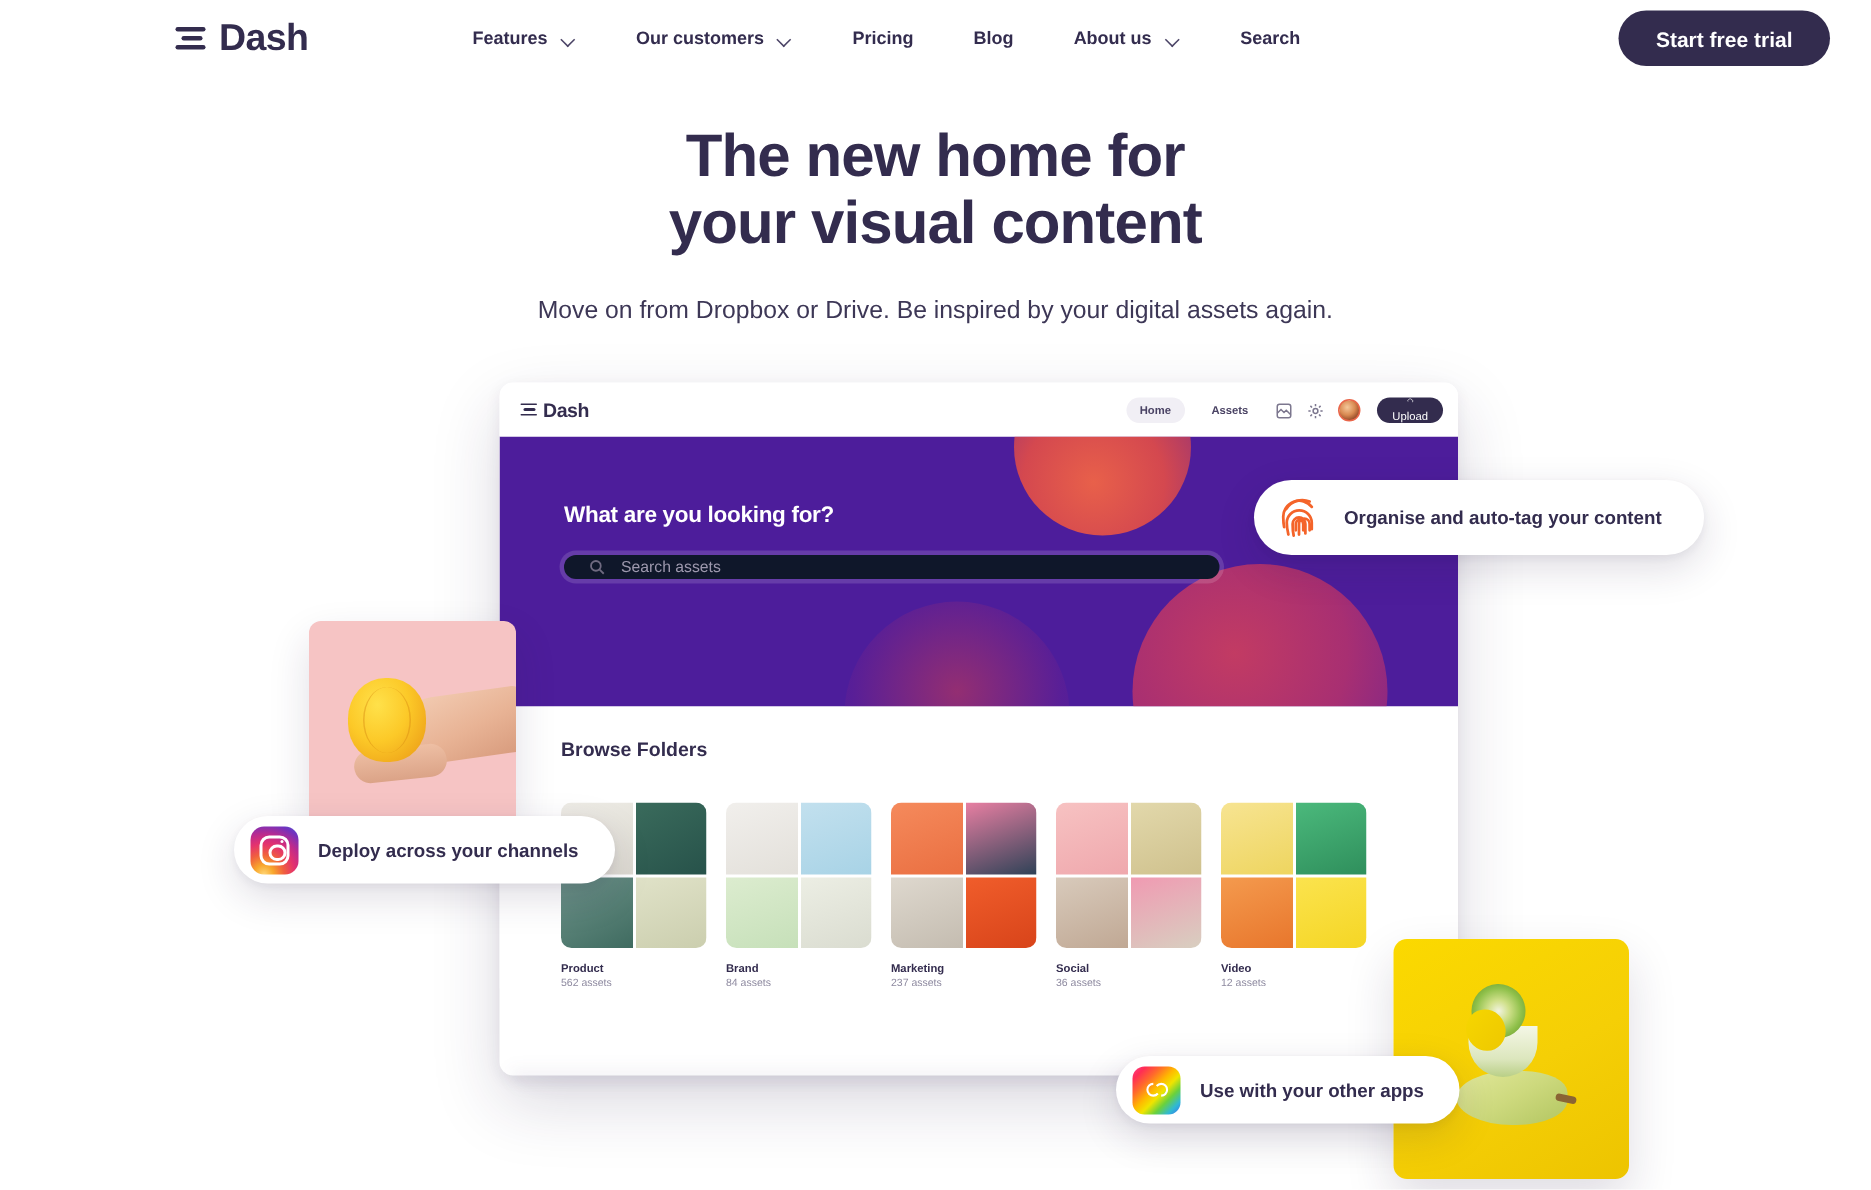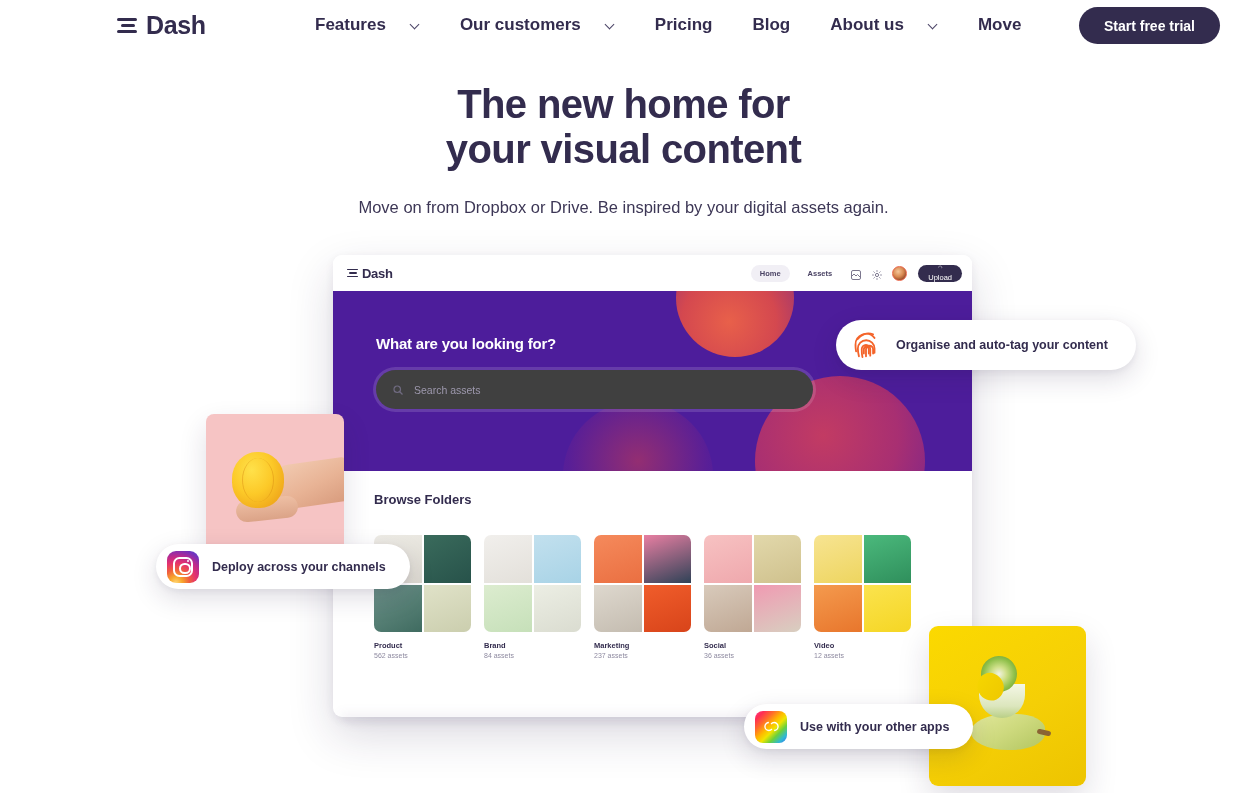--- a/index.html
+++ b/index.html
@@ -29,22 +29,22 @@
   .brand-mark i:nth-child(1) { top: 1px;  width: 20px; }
   .brand-mark i:nth-child(2) { top: 7px;  width: 14px; left: 4px; }
   .brand-mark i:nth-child(3) { top: 13px; width: 20px; }
   .brand-name { font-size: 25px; font-weight: 700; letter-spacing: -0.4px; color: #332c4e; }
 
   .navlinks {
     position: absolute; left: 295px; top: 0; height: 50px;
     display: flex; align-items: center; gap: 0px;
   }
   .navitem {
-    display: flex; align-items: center; gap: 25px;
-    font-size: 17px; font-weight: 700; color: #332c4e;
+    display: flex; align-items: flex-end; gap: 10px;
+    font-size: 12px; font-weight: 700; color: #332c4e;
     padding: 0 20px; cursor: pointer; white-space: nowrap;
   }
   .chev {
     width: 9px; height: 9px; position: relative; display: inline-block;
   }
   .chev::before {
     content: ""; position: absolute; left: 0px; top: 0px;
     width: 6px; height: 6px;
     border-right: 1.6px solid #4b4466; border-bottom: 1.6px solid #4b4466;
     transform: rotate(45deg);
@@ -117,21 +117,21 @@
     width: 170px; height: 170px; left: 422px; top: 85px;
     background: radial-gradient(circle at 40% 35%, #c23b63 0%, #a82f72 50%, #6d2293 100%);
   }
   .blob3 {
     width: 150px; height: 150px; left: 230px; top: 110px;
     background: radial-gradient(circle at 50% 40%, rgba(205,60,80,0.55) 0%, rgba(120,35,140,0.25) 60%, rgba(77,29,155,0) 100%);
   }
   .mock-hero-inner { position: relative; z-index: 2; padding: 44px 0 0 43px; }
   .mock-hero-title { font-size: 15px; font-weight: 700; color: #fff; letter-spacing: -0.2px; }
   .mock-search {
-    margin-top: 18px; width: 437px; height: 39px; background: #404040;
+    margin-top: 18px; width: 437px; height: 16px; background: #0f172a;
     border-radius: 999px; display: flex; align-items: center; gap: 10px;
     padding: 0 16px; box-shadow: 0 0 0 3px rgba(255,255,255,0.14);
   }
   .mock-search-ph { font-size: 10.5px; color: #9d98ad; }
 
   .mock-body { padding: 21px 40px 0 41px; background: #fff; position: relative; z-index: 2; }
   .browse-title { font-size: 13px; font-weight: 700; color: #332c4e; }
   .folders { display: flex; gap: 13px; margin-top: 28px; }
   .folder { width: 97px; cursor: pointer; }
   .folder-grid {
@@ -280,21 +280,21 @@
         <span>Pricing</span>
       </div>
       <div class="navitem">
         <span>Blog</span>
       </div>
       <div class="navitem">
         <span>About us</span>
         <span class="chev"></span>
       </div>
       <div class="navitem">
-        <span>Move</span>
+        <span>Search</span>
       </div>
     </div>
 
     <div class="nav-cta">
       <div class="btn btn-primary">Start free trial</div>
     </div>
   </div>
 
   <div class="hero">
     <h1>

